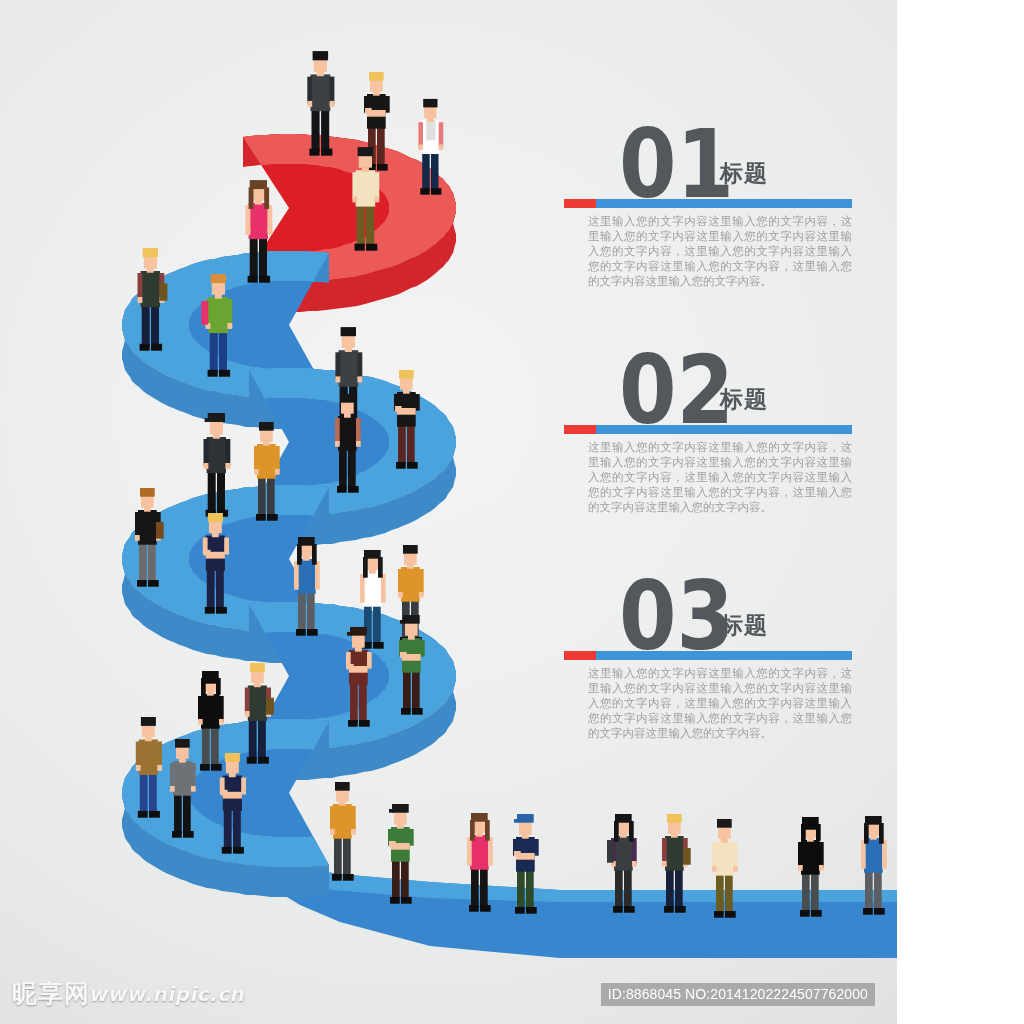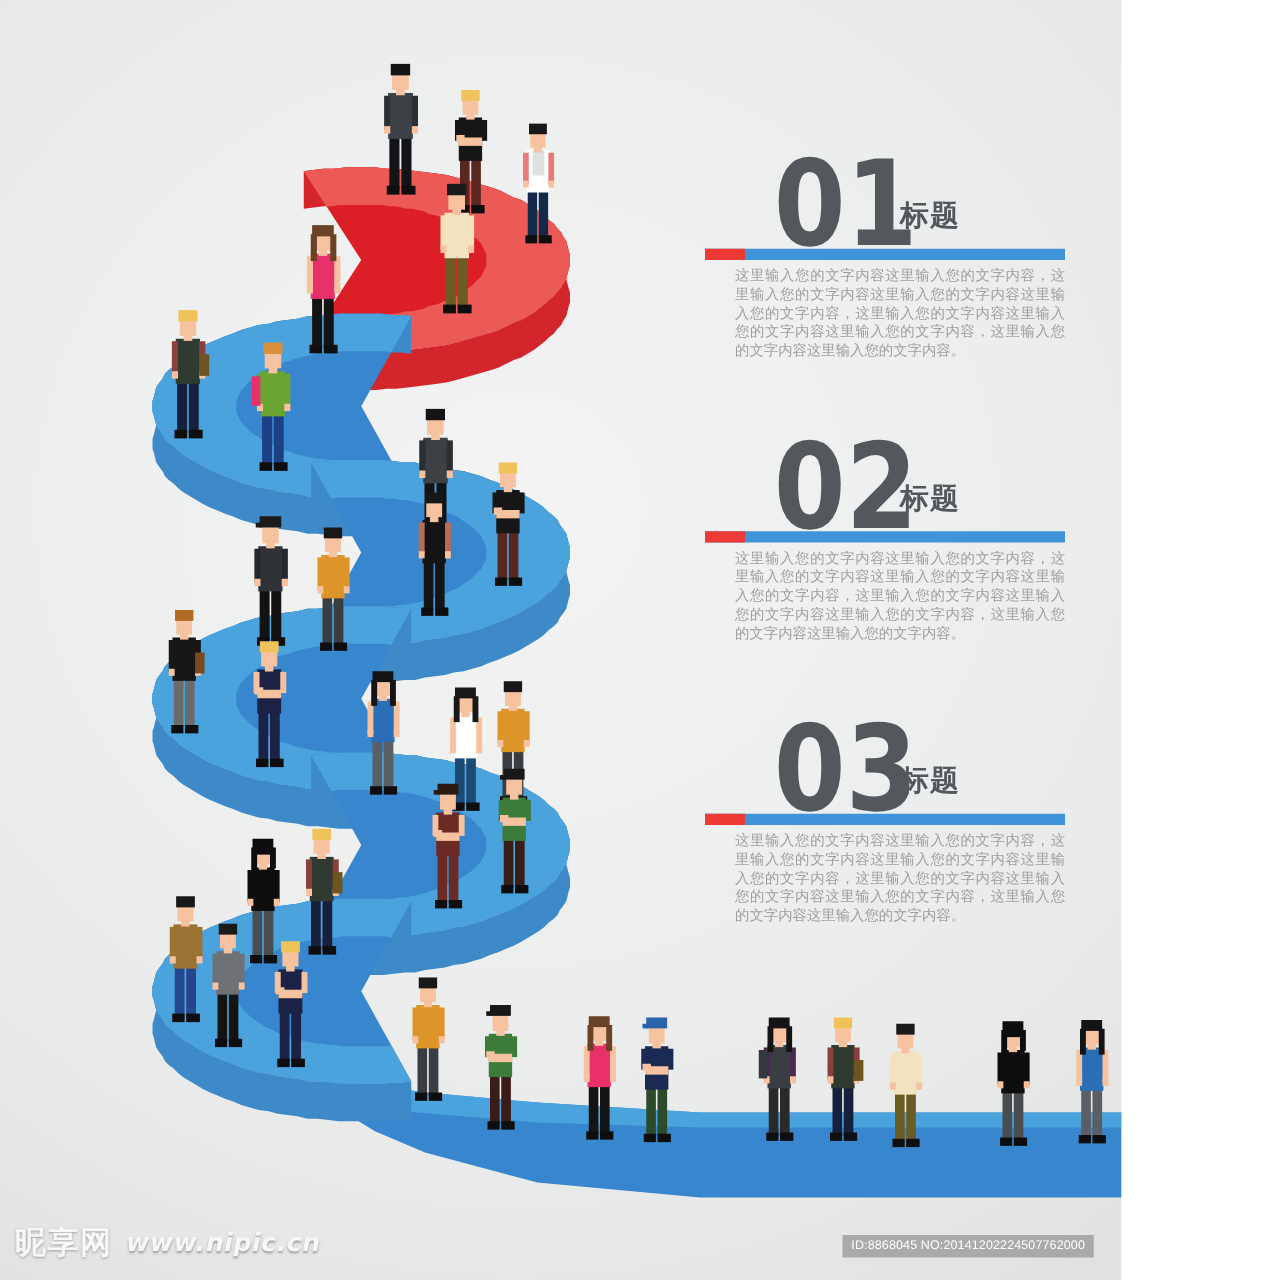--- a/index.html
+++ b/index.html
@@ -20,22 +20,22 @@
        font-size:23px;line-height:31px;color:#53585d;letter-spacing:1px;}
   .rule{position:relative;height:9px;margin-top:5px;background:#3f93d8;}
   .rule i{position:absolute;left:0;top:0;width:32px;height:9px;background:#ee3a35;}
   .body{margin-top:6px;font-size:11.5px;line-height:15px;color:#9d9ea0;text-align:justify;
         letter-spacing:0;margin-left:24px;}
   
   .wm{position:absolute;left:12px;bottom:14px;display:flex;align-items:center;}
   .wm .cn{font-family:Liberation Sans, sans-serif;font-weight:bold;font-size:25px;color:#f6f7f6;
           letter-spacing:1px;text-shadow:0 1px 2px rgba(130,130,130,.75);}
   .wm .url{font-family:"DejaVu Sans",sans-serif;font-style:italic;font-weight:bold;font-size:20px;color:#f6f7f6;
-           margin-left:11px;letter-spacing:.5px;text-shadow:0 1px 2px rgba(130,130,130,.75);}
-  .idtag{position:absolute;right:22px;bottom:18px;background:#a9aaa9;color:#fff;font-size:10px;
+           letter-spacing:.5px;text-shadow:0 1px 2px rgba(130,130,130,.75);}
+  .idtag{position:absolute;right:22px;bottom:18px;background:#a9aaa9;color:#fff;font-size:14px;
          padding:3px 7px 4px;letter-spacing:.1px;font-family:"Liberation Sans",sans-serif;}
 </style>
 </head>
 <body>
 
 <div id="stage">
 
   <div id="art"><svg width="1024" height="1024" viewBox="0 0 1024 1024" xmlns="http://www.w3.org/2000/svg">
         <path d="M262 864 Q250 868 256 878 L300 905 L340 922 L430 946 L560 958 L912 958 L912 890 L560 890 L430 882 L340 874 L300 868 Z" fill="#3886ce"></path>
         <path d="M262 864 Q252 868 256 876 L310 888 L430 898 L560 902 L912 902 L912 890 L560 890 L430 882 L340 874 L300 868 Z" fill="#4ba3de"></path>

